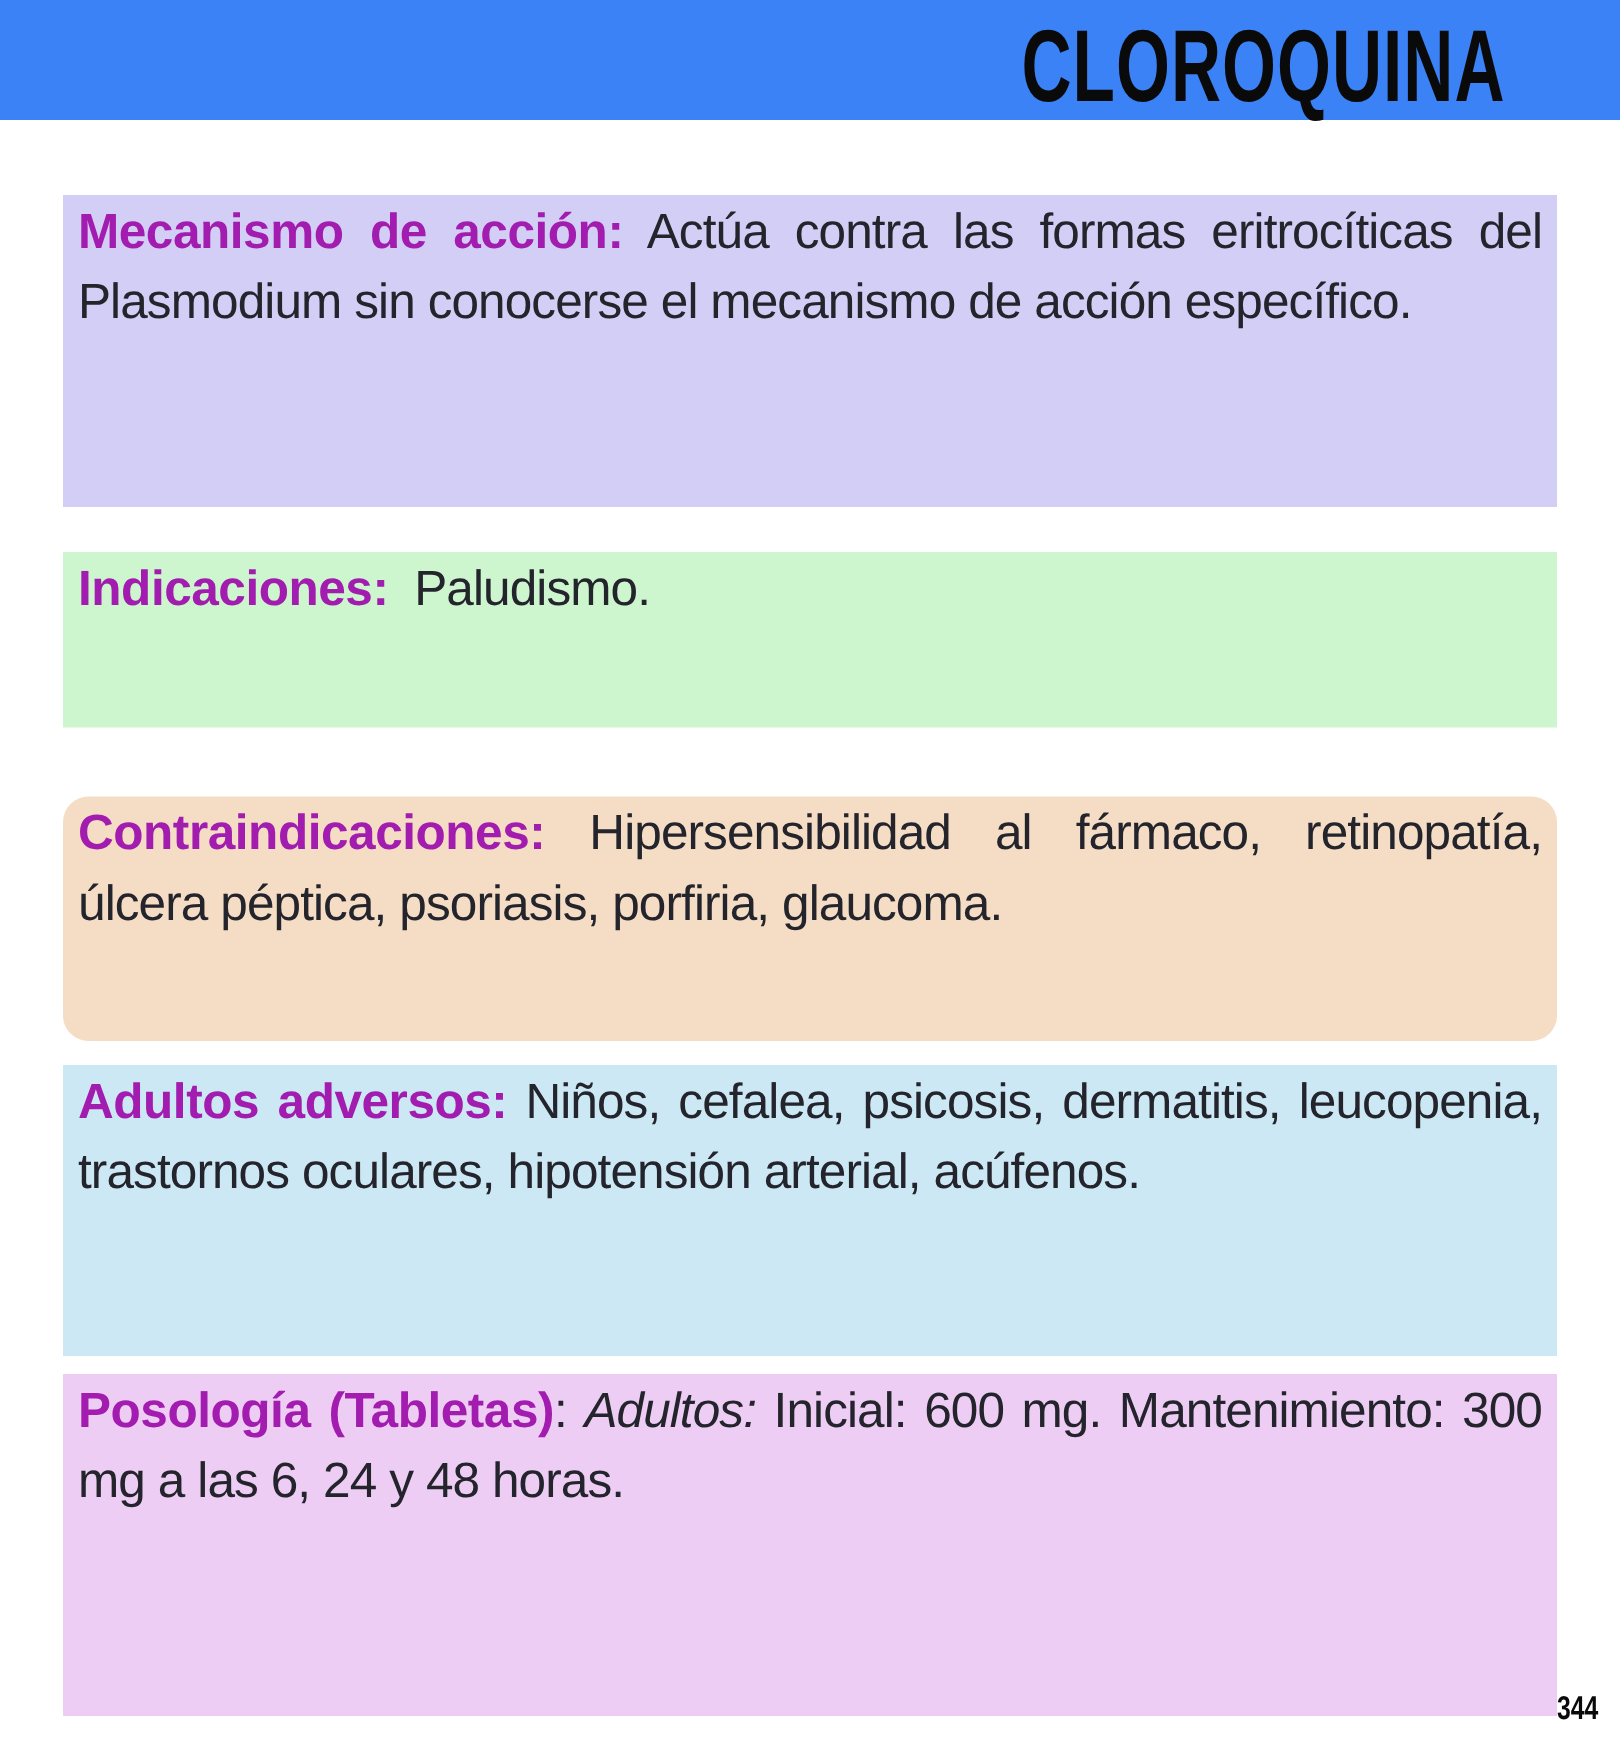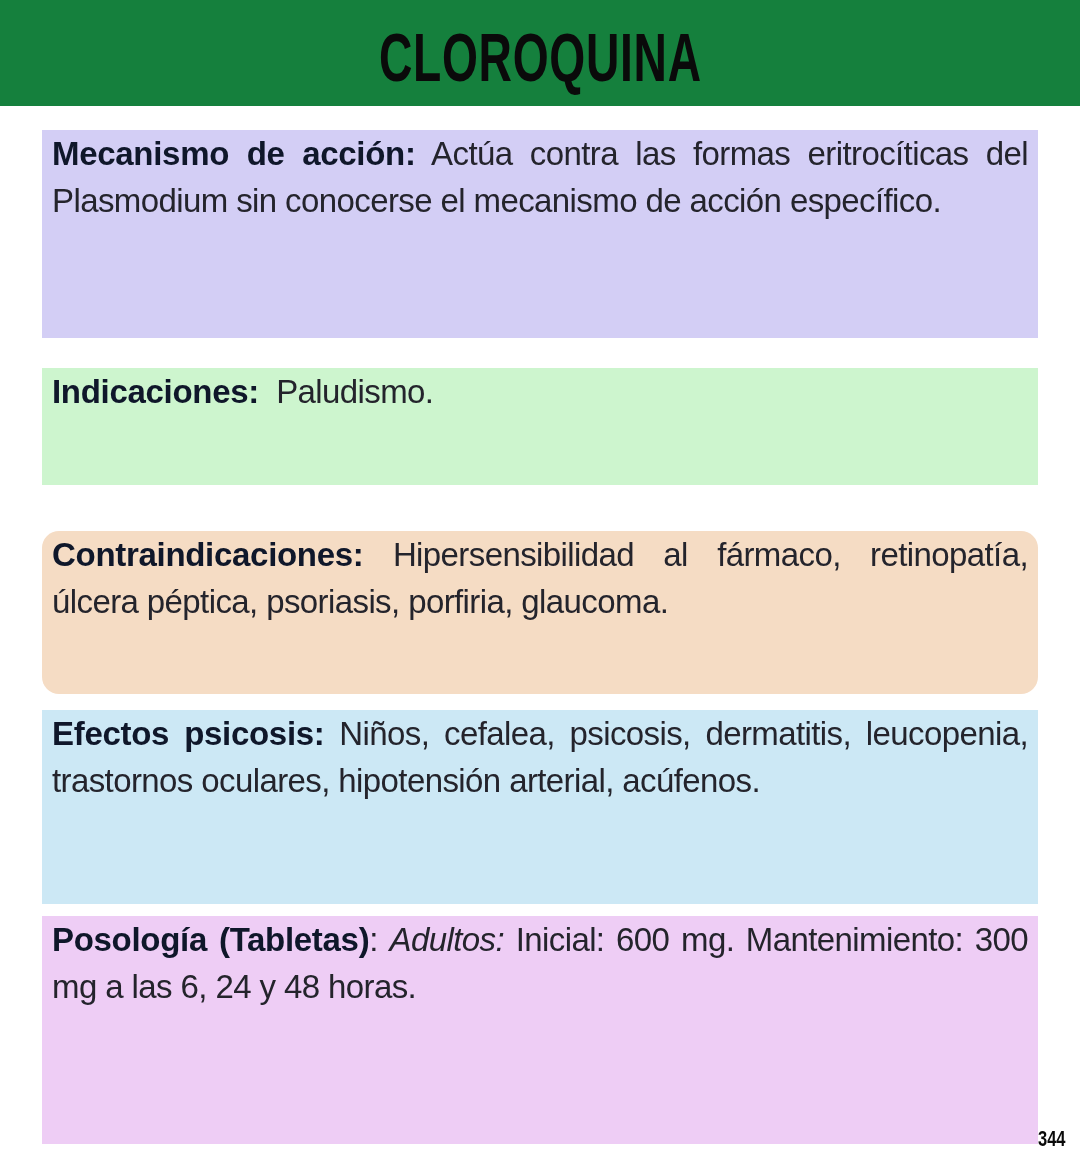--- a/index.html
+++ b/index.html
@@ -1,24 +1,24 @@
 <!DOCTYPE html>
 <html><head>
 <meta charset="utf-8">
 <style>
   html, body { margin:0; padding:0; }
   body { width:1080px; height:1164px; background:#ffffff; position:relative; overflow:hidden;
          font-family:"Liberation Sans", sans-serif; color:#1e1e24; }
-  .header { position:absolute; left:0; top:0; width:1080px; height:106px; background:#15803d;
-            display:flex; align-items:center; justify-content:center; }
+  .header { position:absolute; left:0; top:0; width:1080px; height:80px; background:#3b82f6;
+            display:flex; align-items:center; justify-content:flex-end; }
   .title { font-family:"Liberation Sans", sans-serif; font-weight:700; font-size:68px; color:#0a0a0a;
            transform:scaleX(0.68); letter-spacing:1px; line-height:1; margin-top:8px; }
   .box { position:absolute; left:42px; width:996px; box-sizing:border-box; padding:0 10px 0 10px; }
   .box p { margin:0; font-size:33px; line-height:47px; text-align:justify; letter-spacing:-0.6px; }
-  .lbl { font-weight:700; color:#0f172a; letter-spacing:-0.3px; }
+  .lbl { font-weight:700; color:#a21caf; letter-spacing:-0.3px; }
   .txt { color:#24242c; }
   .it { font-style:italic; }
   #b1 { top:130px; height:208px; background:#d3cef5; }
   #b2 { top:368px; height:117px; background:#cdf5ce; }
   #b3 { top:531px; height:163px; background:#f5dcc4;border-radius:17px; }
   #b4 { top:710px; height:194px; background:#cce8f5; }
   #b5 { top:916px; height:228px; background:#eecdf5; }
   #b5 p { line-height:47px; }
   .page-num { position:absolute; left:1038px; top:1126px; font-size:22px; font-weight:700;
               transform:scaleX(0.75); transform-origin:left top; color:#0a0a0a; }
@@ -36,20 +36,20 @@
 
 <div class="box" id="b2">
   <p style="white-space:pre"><span class="lbl">Indicaciones:</span><span class="txt">  Paludismo.</span></p>
 </div>
 
 <div class="box" id="b3">
   <p><span class="lbl">Contraindicaciones:</span><span class="txt"> Hipersensibilidad al fármaco, retinopatía, úlcera péptica, psoriasis, porfiria, glaucoma.</span></p>
 </div>
 
 <div class="box" id="b4">
-  <p><span class="lbl">Efectos psicosis:</span><span class="txt"> Niños, cefalea, psicosis, dermatitis, leucopenia, trastornos oculares, hipotensión arterial, acúfenos.</span></p>
+  <p><span class="lbl">Adultos adversos:</span><span class="txt"> Niños, cefalea, psicosis, dermatitis, leucopenia, trastornos oculares, hipotensión arterial, acúfenos.</span></p>
 </div>
 
 <div class="box" id="b5">
   <p><span class="lbl">Posología (Tabletas)</span><span class="txt">: </span><span class="txt it">Adultos:</span><span class="txt"> Inicial: 600 mg. Mantenimiento: 300 mg a las 6, 24 y 48 horas.</span></p>
 </div>
 
 <div class="page-num">344</div>
 
 </body></html>

